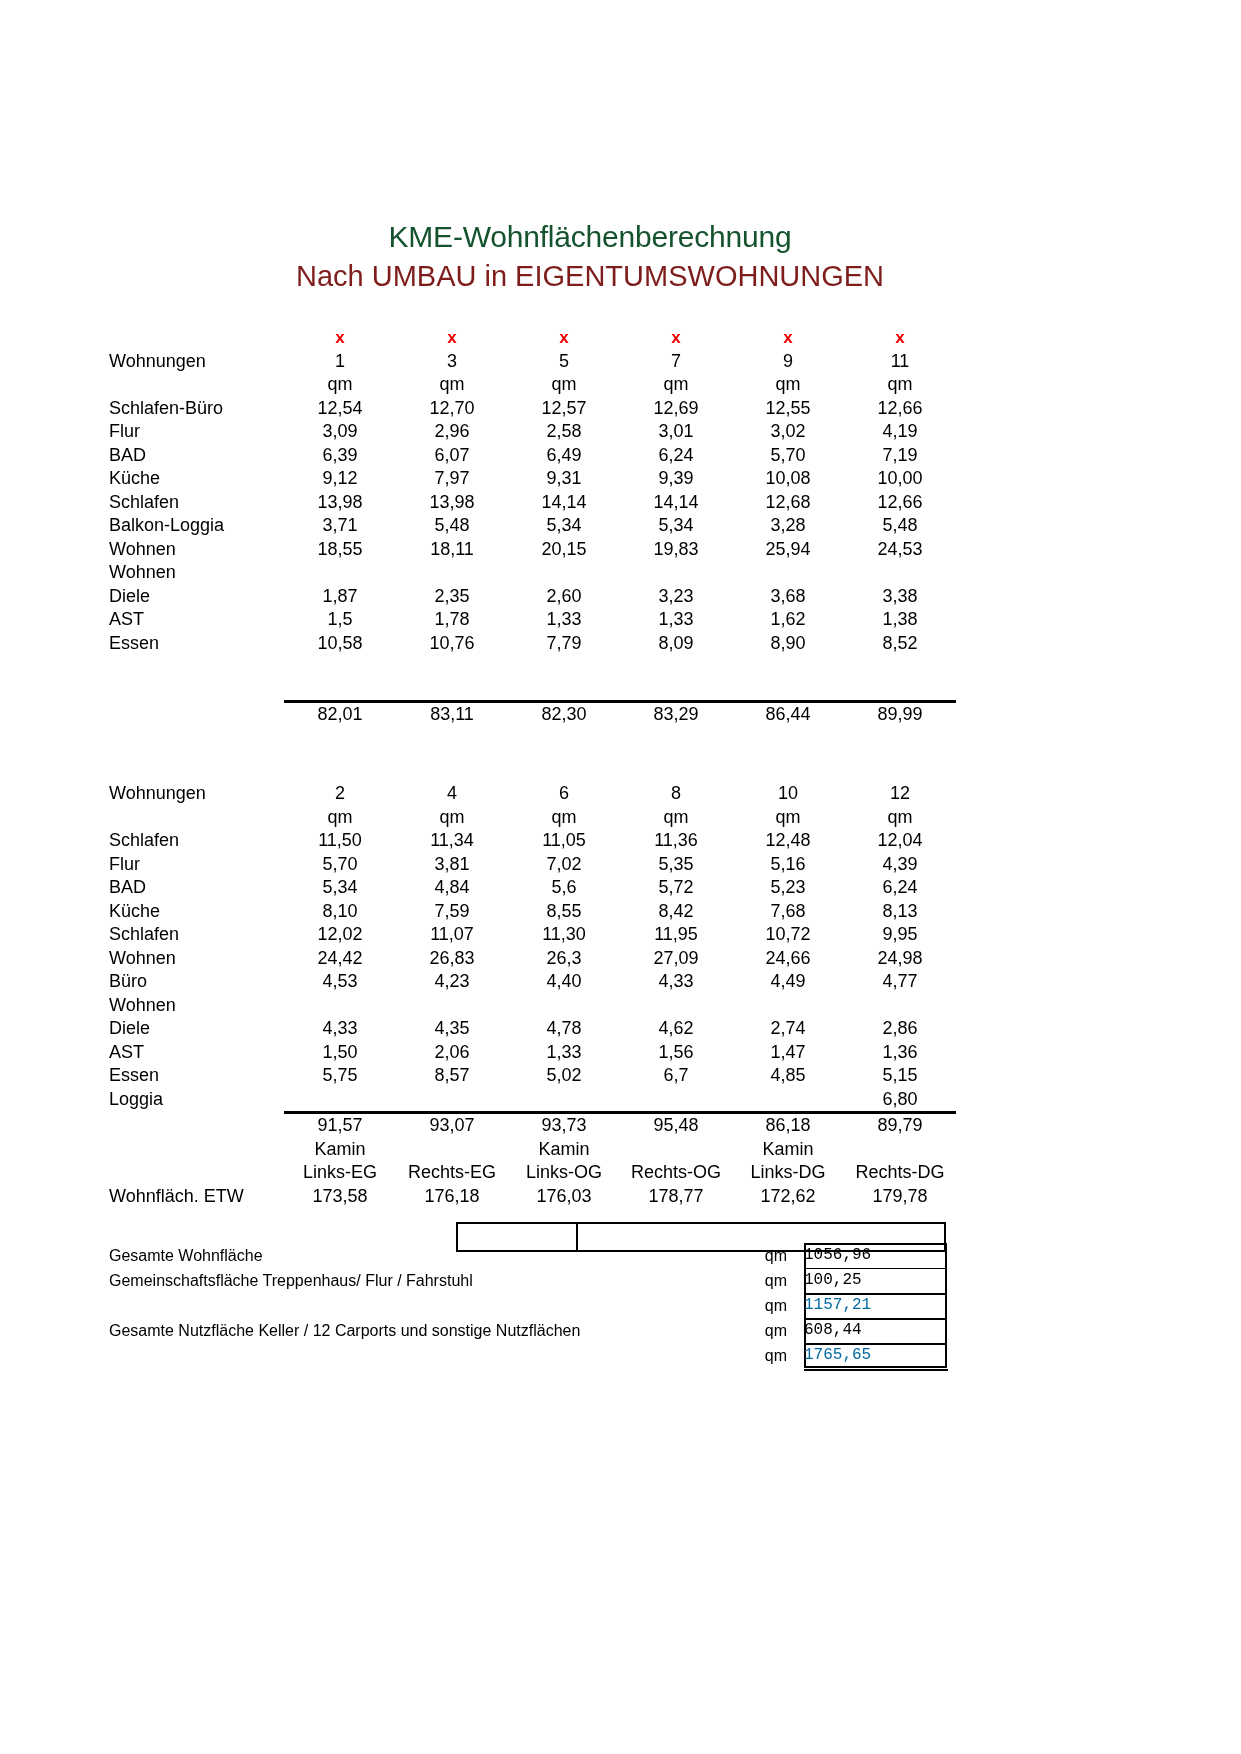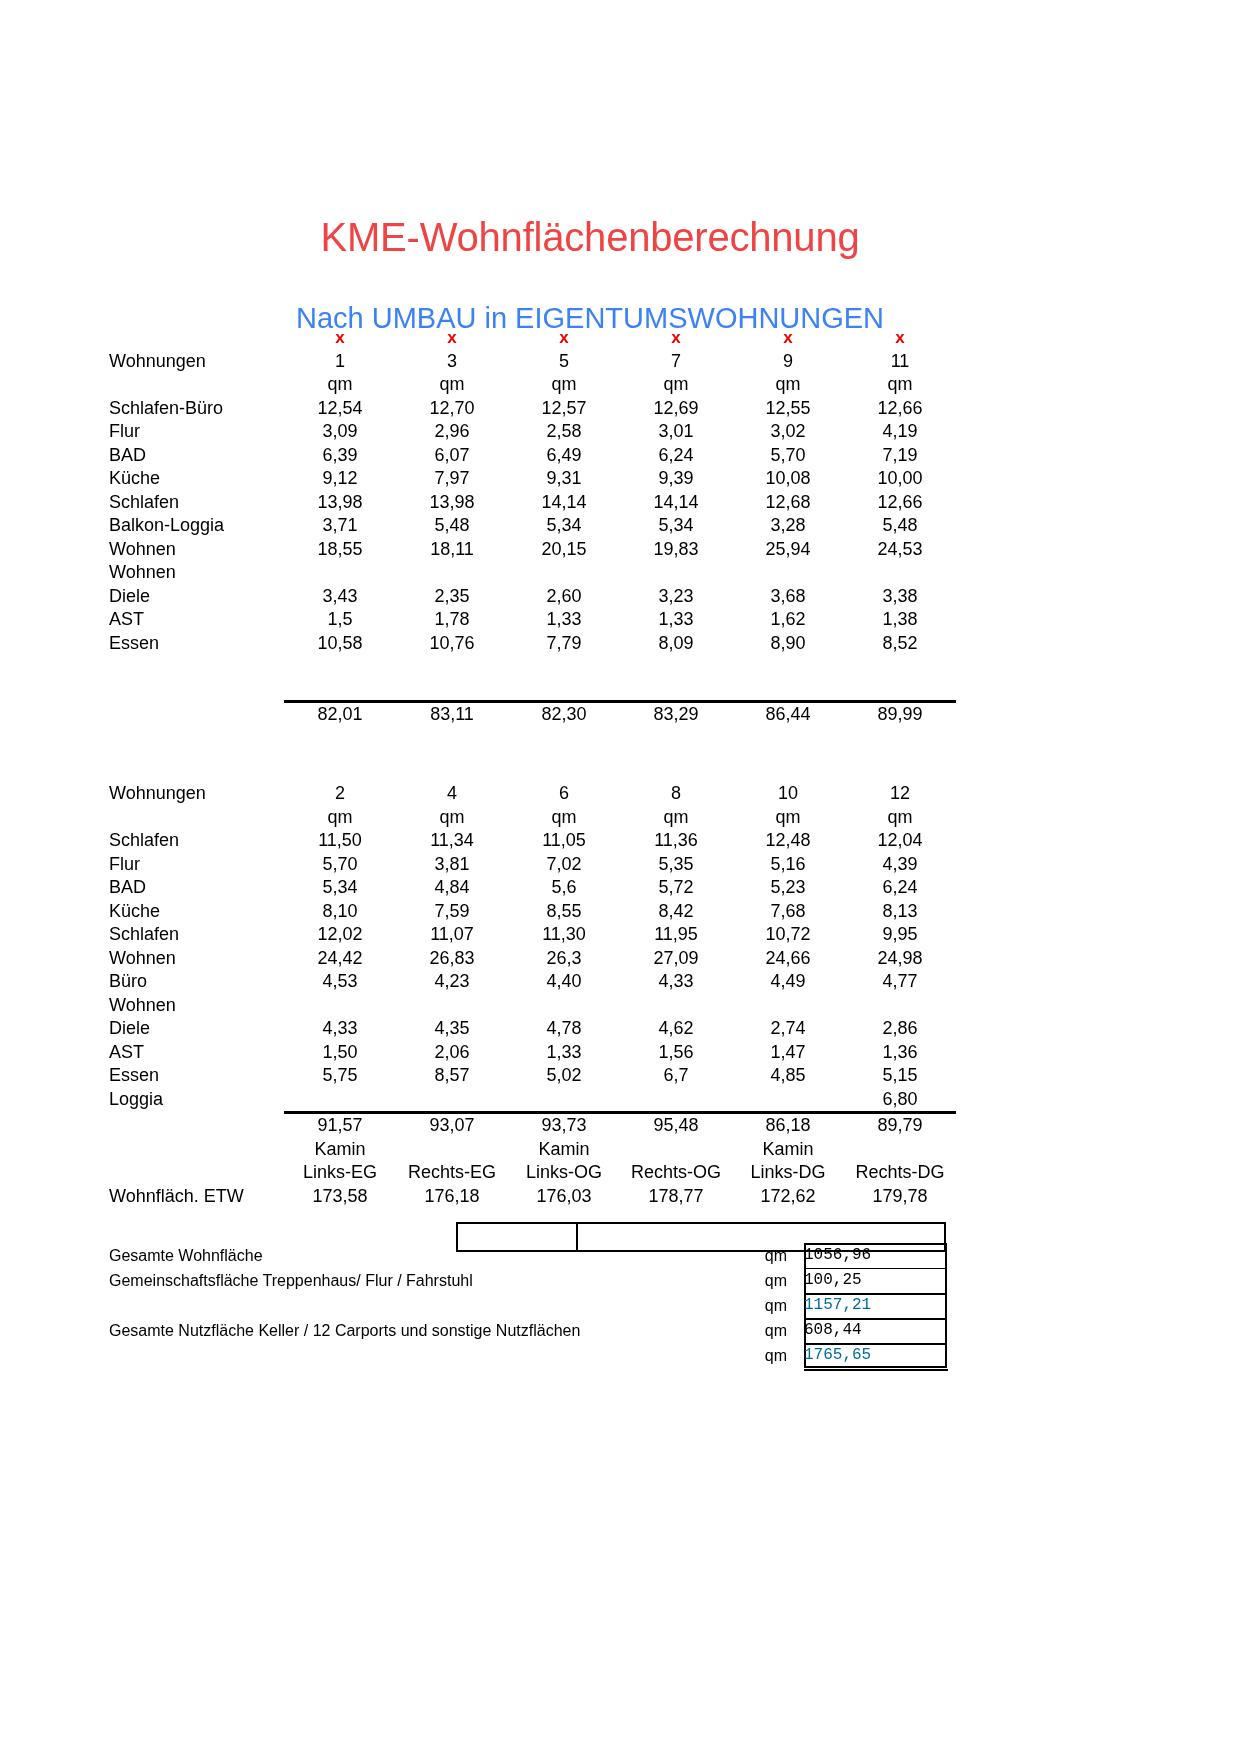--- a/index.html
+++ b/index.html
@@ -21,36 +21,35 @@
     width: 1241px;
     height: 1754px;
   }
 
   
   .title-main {
     position: absolute;
     left: 0; top: 218px;
     width: 1180px;
     text-align: center;
-    font-size: 40px;
+    font-size: 30px;
     line-height: 38px;
     letter-spacing: -0.2px;
-    color: #ef4444;
+    color: #14532d;
     white-space: nowrap;
   }
   .title-sub {
     position: absolute;
     left: 0; top: 258px;
     width: 1180px;
     text-align: center;
     font-size: 29px;
     line-height: 36px;
-    color: #3b82f6;
+    color: #7f1d1d;
     white-space: nowrap;
-    margin-top: 42px;
   }
 
   
   .tbl {
     position: absolute;
     border-collapse: collapse;
     font-size: 18px;
     line-height: 23.5px;
   }
   .tbl td {
@@ -258,21 +257,21 @@
         <td class="c-label">Wohnen</td>
         <td class="c-num"></td>
         <td class="c-num"></td>
         <td class="c-num"></td>
         <td class="c-num"></td>
         <td class="c-num"></td>
         <td class="c-num"></td>
       </tr>
       <tr>
         <td class="c-label">Diele</td>
-        <td class="c-num">3,43</td>
+        <td class="c-num">1,87</td>
         <td class="c-num">2,35</td>
         <td class="c-num">2,60</td>
         <td class="c-num">3,23</td>
         <td class="c-num">3,68</td>
         <td class="c-num">3,38</td>
       </tr>
       <tr>
         <td class="c-label">AST</td>
         <td class="c-num">1,5</td>
         <td class="c-num">1,78</td>

